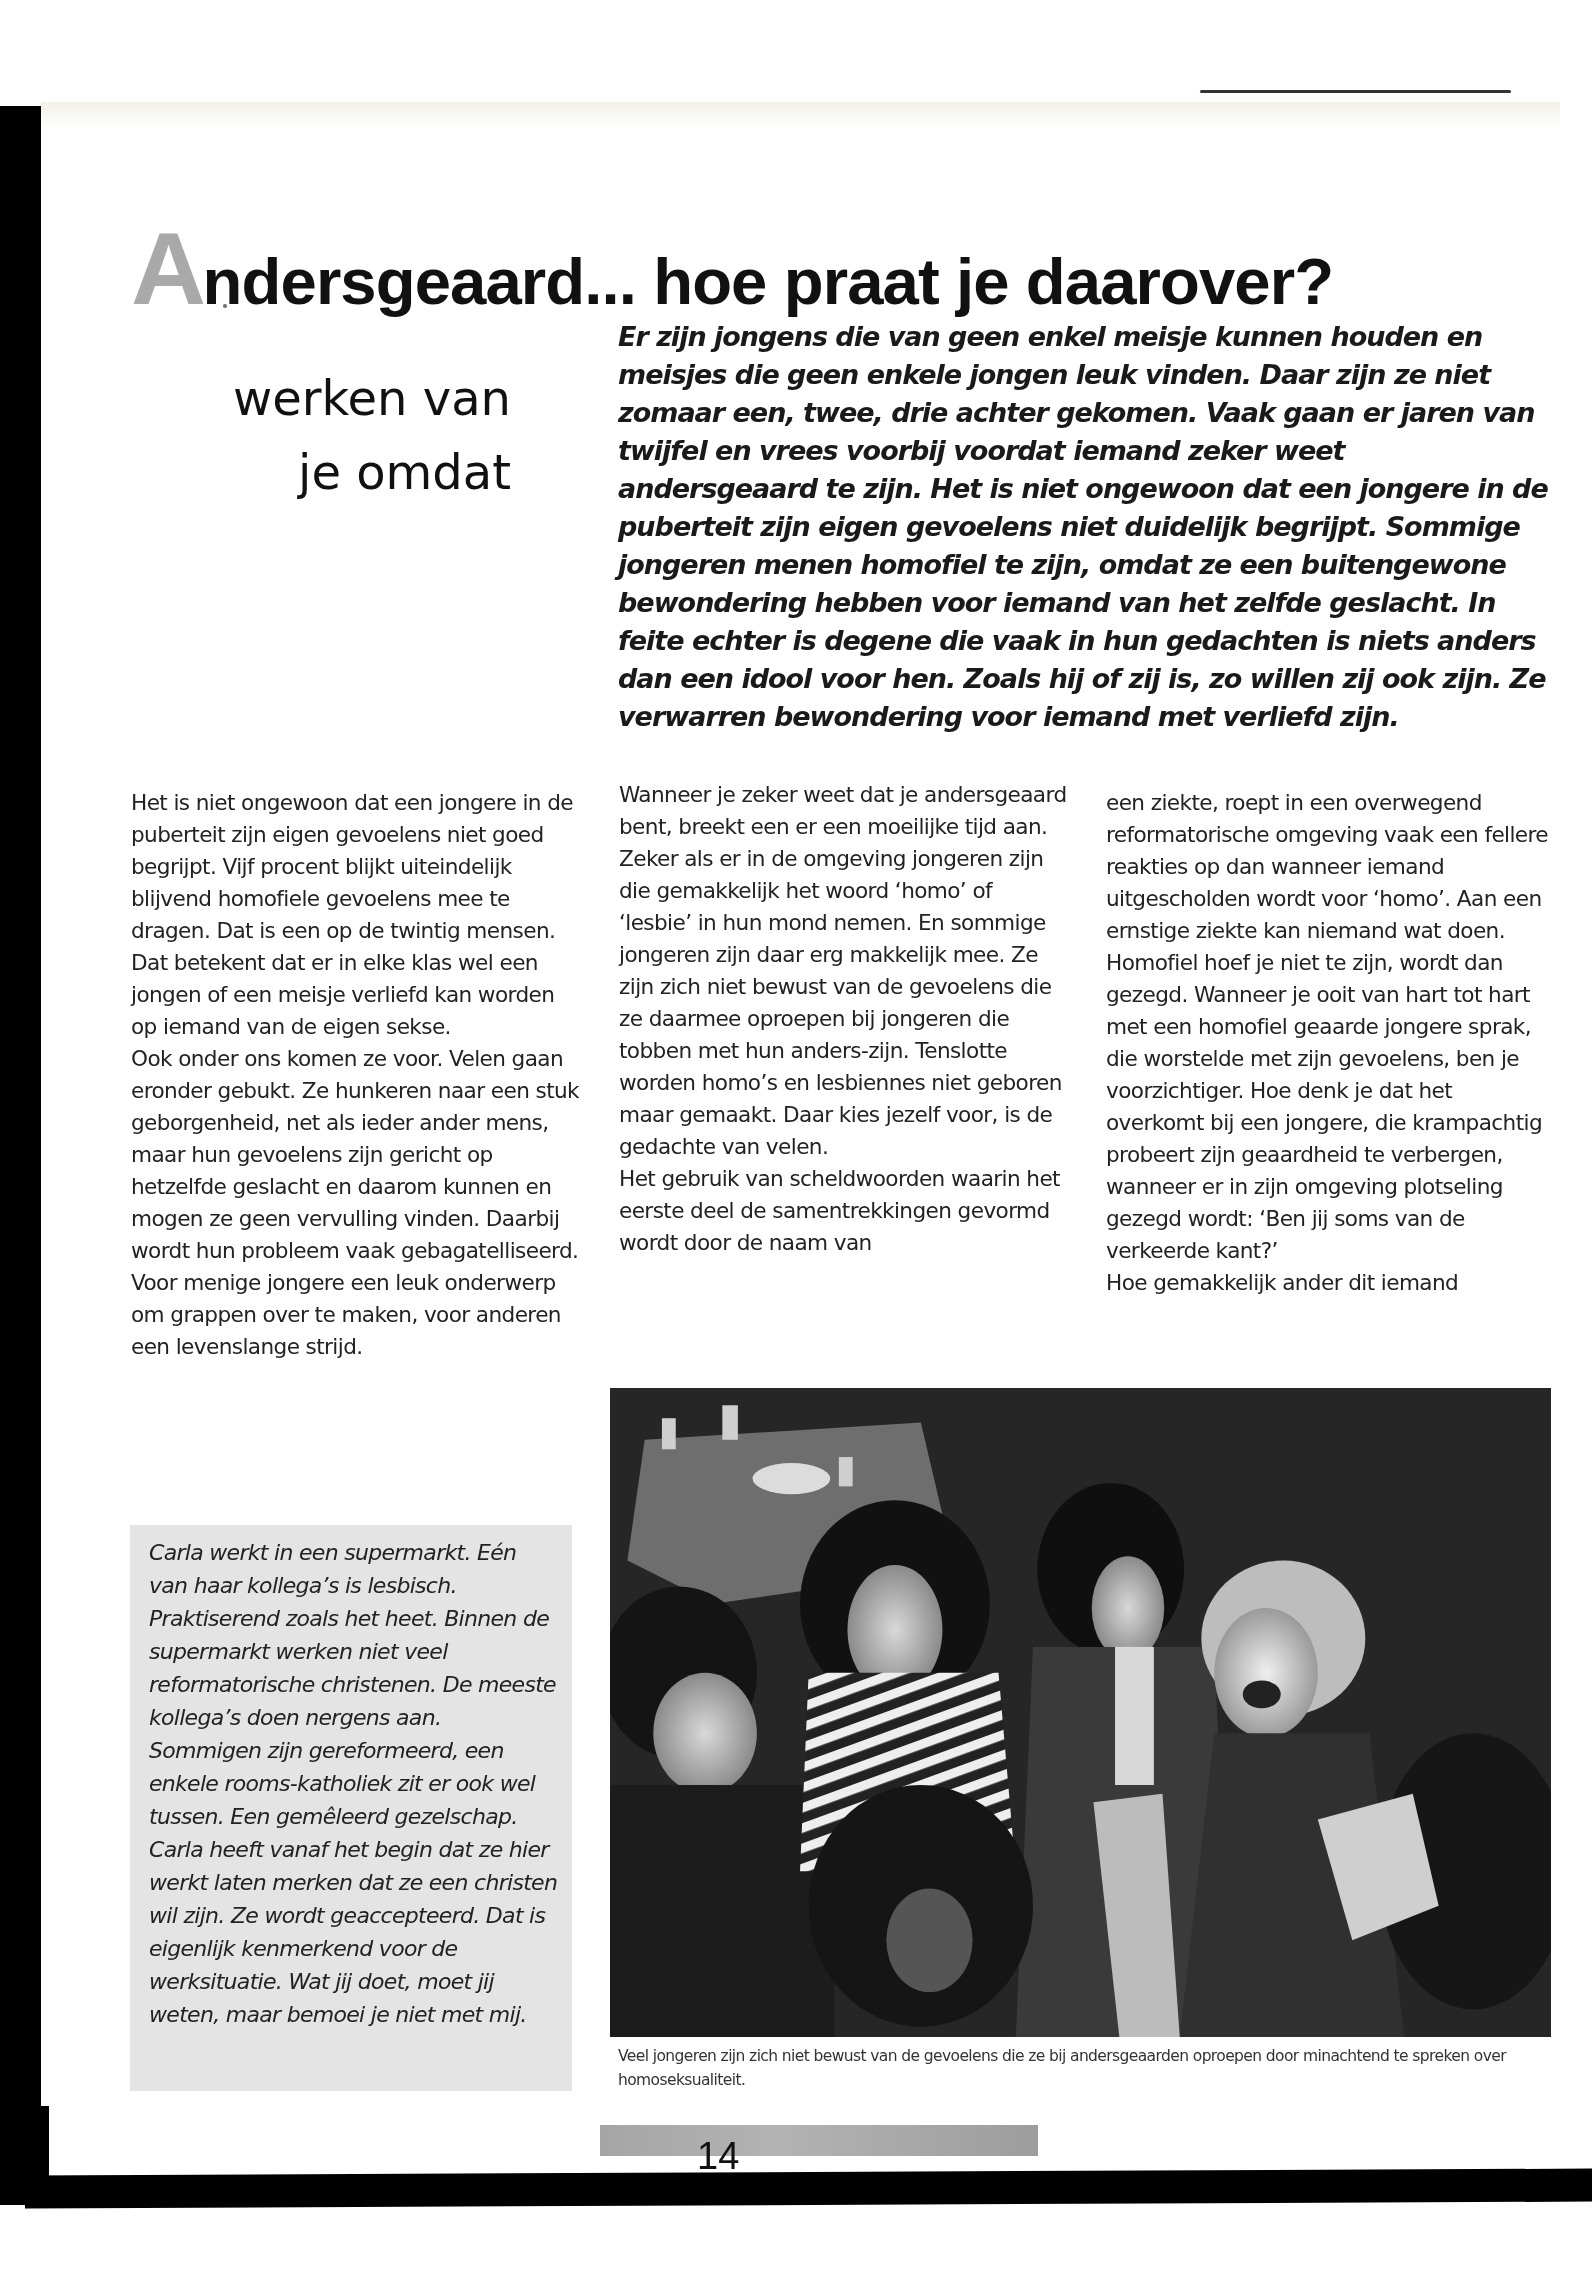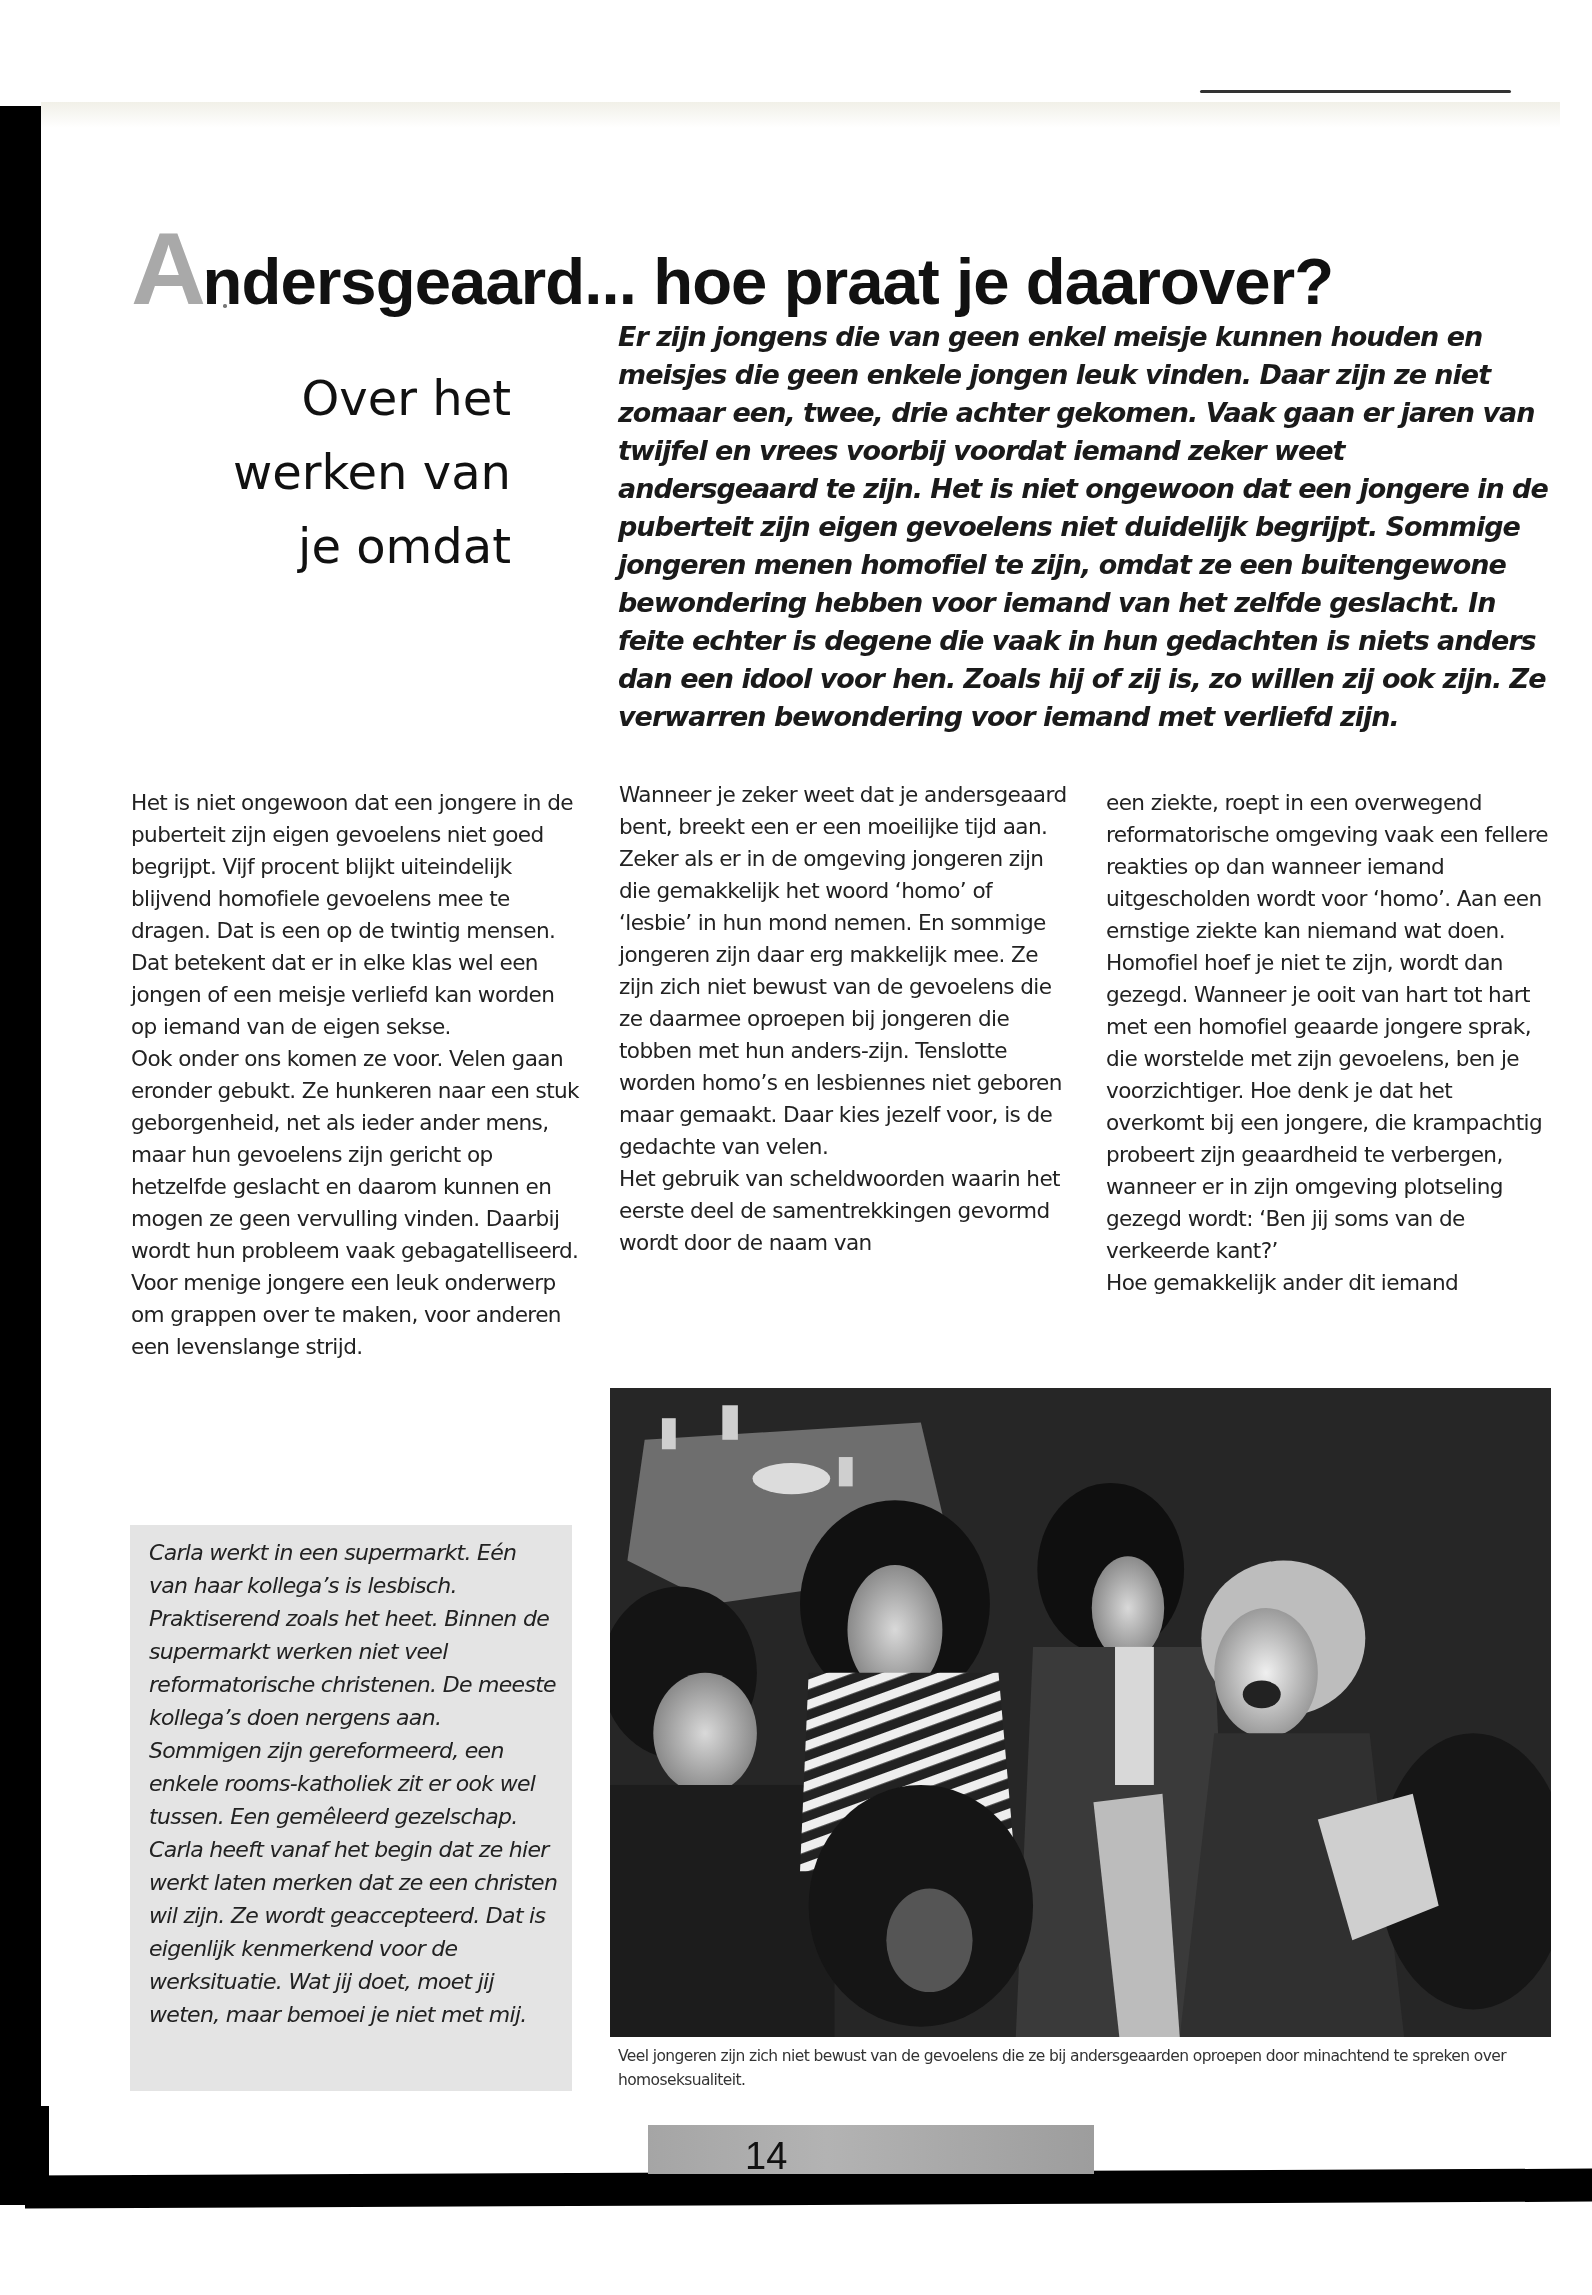--- a/index.html
+++ b/index.html
@@ -18,40 +18,39 @@
   .col p { margin:0; }
   .col-left { left:131px; top:787px; width:449px; }
   .col-mid { left:619px; top:779px; width:449px; }
   .col-right { left:1106px; top:787px; width:449px; }
   .section-heading { font-family:"DejaVu Sans", sans-serif; font-size:27px; line-height:35px; color:#111; letter-spacing:-0.4px; }
   .sidebox { position:absolute; left:130px; top:1525px; width:442px; height:566px; background:#e4e4e4;text-decoration:underline; }
   .sidebox-text { position:absolute; left:19px; top:11.2px; width:410px; font-family:"DejaVu Sans", sans-serif; font-style:italic; font-size:22px; line-height:33px; color:#222; letter-spacing:-0.7px; }
   .photo { position:absolute; left:610px; top:1388px; width:941px; height:649px; background:#2a2a2a; overflow:hidden; }
   .photo svg { display:block; }
   .caption { position:absolute; left:618px; top:2044px; width:932px; font-family:"DejaVu Sans", sans-serif; font-size:15.5px; line-height:24px; color:#333; letter-spacing:-0.6px; }
-  .page-box { position:absolute; left:648px; top:2125px; width:438px; height:49px; background:linear-gradient(90deg,#a5a5a5,#b3b3b3 40%,#9d9d9d);padding-left:8px; }
+  .page-box { position:absolute; left:600px; top:2125px; width:438px; height:31px; background:linear-gradient(90deg,#a5a5a5,#b3b3b3 40%,#9d9d9d); }
   .page-number { position:absolute; left:97px; top:10.4px; font-family:"Liberation Sans", sans-serif; font-size:38px; color:#111; }
 </style>
 </head>
 <body>
 
 <div class="page-shadow"></div>
 <div class="top-line"></div>
 <div class="left-bar"></div>
 <div class="left-bar-low"></div>
 <div class="bottom-bar"></div>
 
 <h1 class="title">
   <span class="dropcap">A</span><span>ndersgeaard... hoe praat je daarover?</span>
 </h1>
 
 <div class="stray-dot"></div>
 
 <div class="subtitle">
-  <div>Over het</div>
   <div>werken van</div>
   <div>je omdat</div>
 </div>
 
 <div class="intro">Er zijn jongens die van geen enkel meisje kunnen houden en meisjes die geen enkele jongen leuk vinden. Daar zijn ze niet zomaar een, twee, drie achter gekomen. Vaak gaan er jaren van twijfel en vrees voorbij voordat iemand zeker weet andersgeaard te zijn. Het is niet ongewoon dat een jongere in de puberteit zijn eigen gevoelens niet duidelijk begrijpt. Sommige jongeren menen homofiel te zijn, omdat ze een buitengewone bewondering hebben voor iemand van het zelfde geslacht. In feite echter is degene die vaak in hun gedachten is niets anders dan een idool voor hen. Zoals hij of zij is, zo willen zij ook zijn. Ze verwarren bewondering voor iemand met verliefd zijn.</div>
 
 <div class="col col-left">
   <p>Het is niet ongewoon dat een jongere in de puberteit zijn eigen gevoelens niet goed begrijpt. Vijf procent blijkt uiteindelijk blijvend homofiele gevoelens mee te dragen. Dat is een op de twintig mensen. Dat betekent dat er in elke klas wel een jongen of een meisje verliefd kan worden op iemand van de eigen sekse.</p>
   <p>Ook onder ons komen ze voor. Velen gaan eronder gebukt. Ze hunkeren naar een stuk geborgenheid, net als ieder ander mens, maar hun gevoelens zijn gericht op hetzelfde geslacht en daarom kunnen en mogen ze geen vervulling vinden. Daarbij wordt hun probleem vaak gebagatelliseerd. Voor menige jongere een leuk onderwerp om grappen over te maken, voor anderen een levenslange strijd.</p>
 </div>

